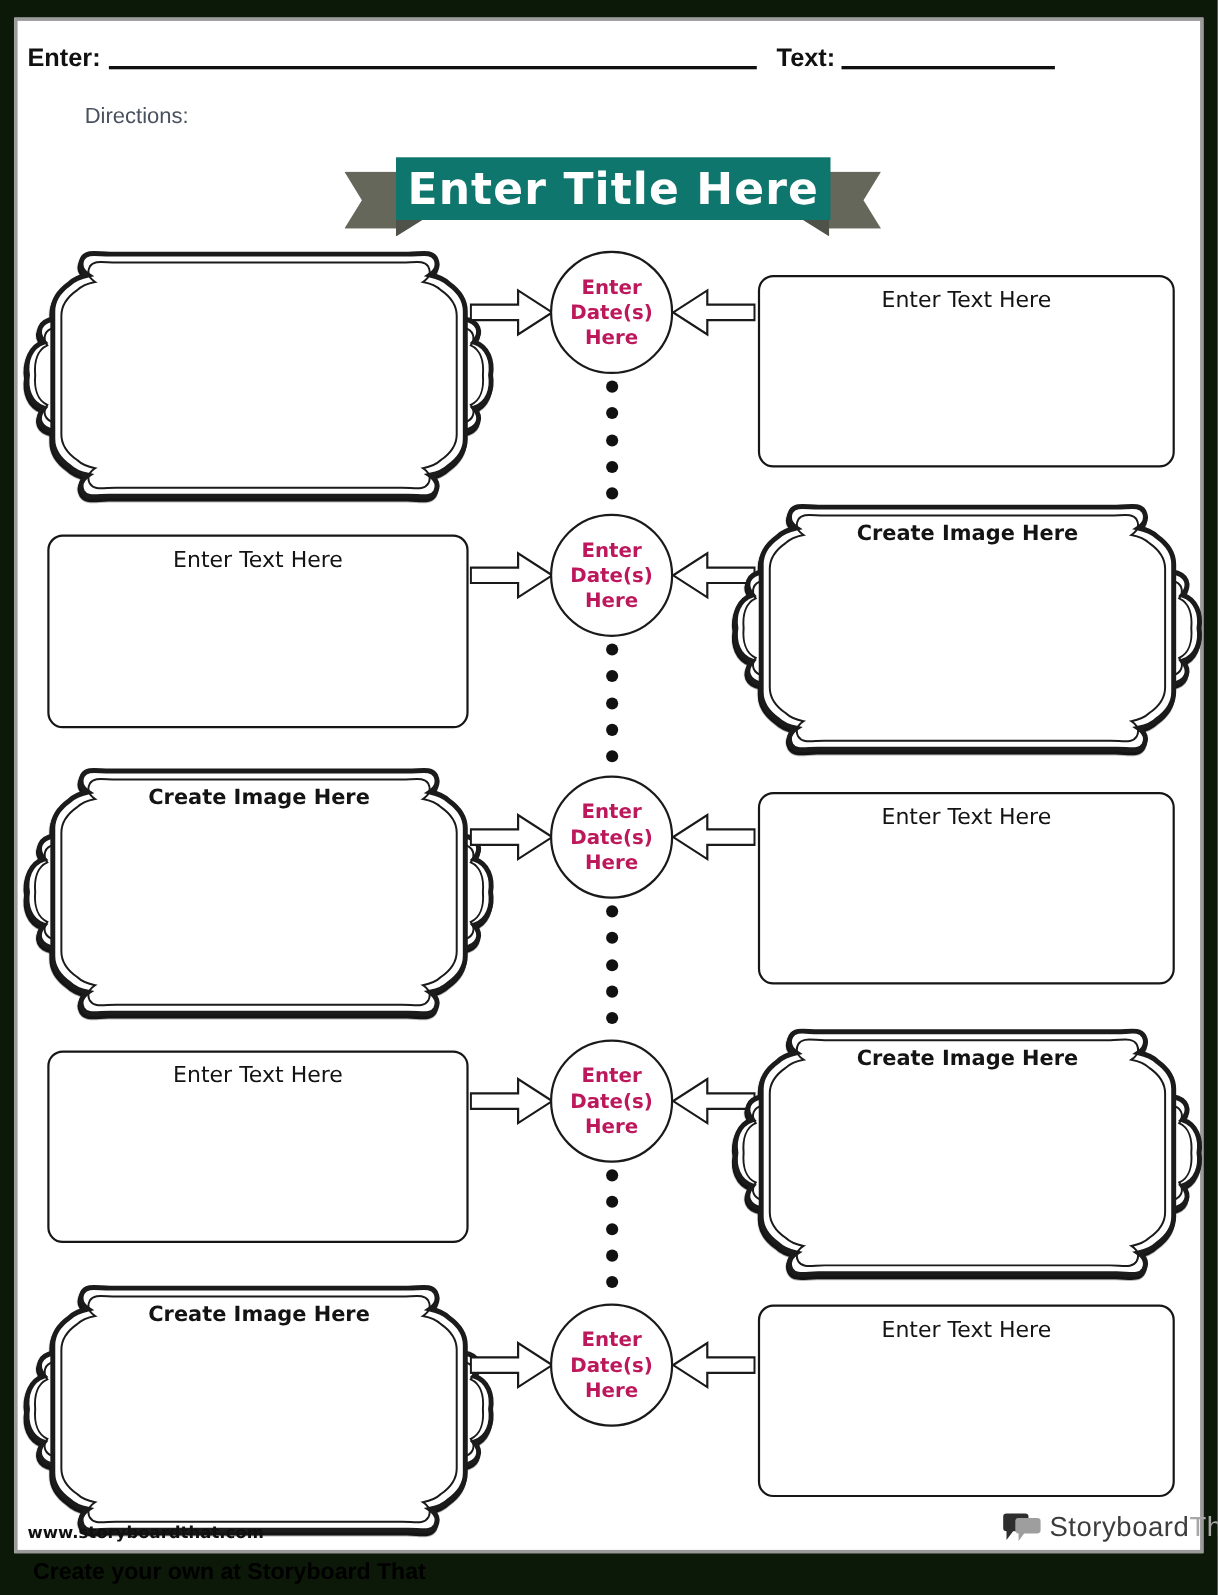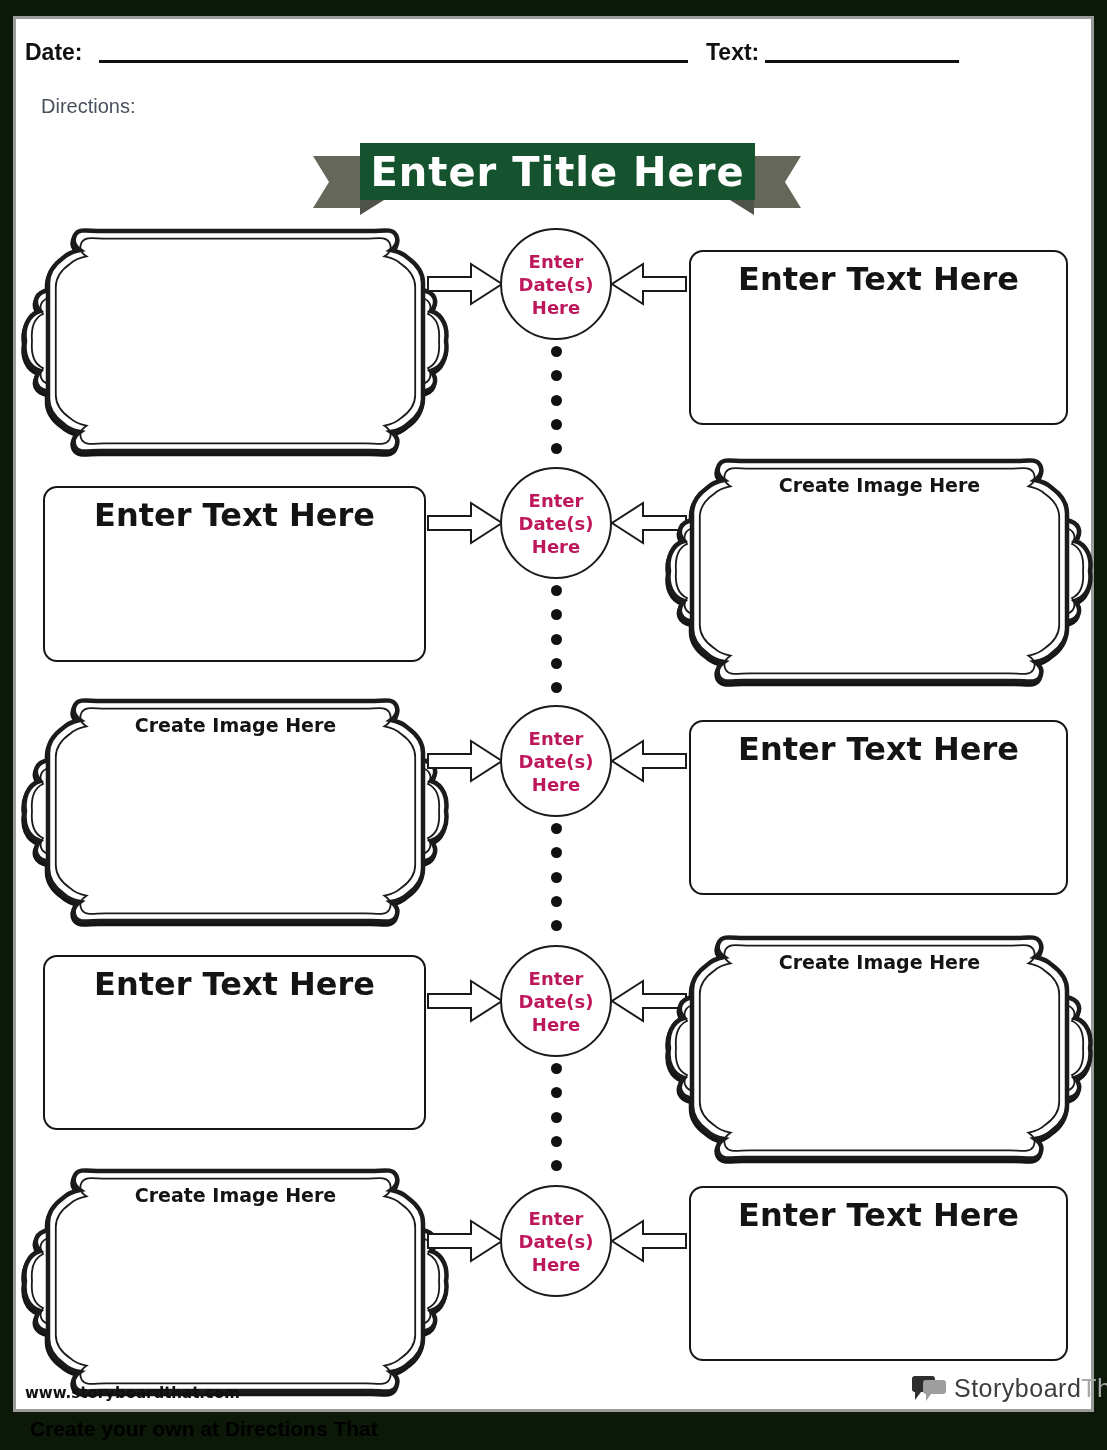--- a/index.html
+++ b/index.html
@@ -13,23 +13,23 @@
   .page{
     position:absolute;left:13px;top:16px;
     width:1075px;height:1390px;
     background:#ffffff;
     border:3px solid #9b9b9b;
   }
   .abs{position:absolute;}
   
   .hdr-label{font-weight:bold;color:#111;font-size:23px;}
   .hdr-line{background:#101010;height:3px;}
-  .directions{color:#49505e;font-size:20px;}
-  
-  .banner-band{background:#14532d;display:flex;align-items:center;justify-content:center;}
+  .directions{color:#49505e;font-size:20px;margin-left:36px;}
+  
+  .banner-band{background:#0f766e;display:flex;align-items:center;justify-content:center;}
   .banner-title{
     color:#ffffff;font-weight:bold;font-size:40px;letter-spacing:1px;
     font-family:"DejaVu Sans",sans-serif;white-space:nowrap;
   }
   .banner-tail{background:#646759;}
   .tail-left{clip-path:polygon(0 0,100% 0,100% 100%,0 100%,16px 50%);}
   .tail-right{clip-path:polygon(0 0,100% 0,calc(100% - 16px) 50%,100% 100%,0 100%);}
   .banner-fold{background:#4f5249;}
   .fold-left{clip-path:polygon(0 0,100% 0,0 100%);}
   .fold-right{clip-path:polygon(0 0,100% 0,100% 100%);}
@@ -44,21 +44,21 @@
     font-size:18px;line-height:23px;display:block;
   }
   .dot-col{display:flex;flex-direction:column;justify-content:space-between;align-items:center;width:12px;}
   .dot{width:11px;height:11px;border-radius:50%;background:#111;}
   
   .text-box{
     background:#fff;border:2px solid #161616;border-radius:14px;
     box-sizing:border-box;text-align:center;padding-top:8px;
   }
   .text-box .lbl{
-    font-family:"DejaVu Sans",sans-serif;font-weight:bold;font-size:32px;color:#141414;
+    font-family:"DejaVu Sans",sans-serif;font-weight:normal;font-size:20px;color:#141414;
   }
   .frame-label{
     text-align:center;
     font-family:"DejaVu Sans",sans-serif;font-weight:bold;font-size:19px;color:#141414;
   }
   .frame-svg{filter:drop-shadow(-1px 3px 0 #141414);}
   
   .footer-url{font-weight:bold;color:#101010;font-size:15px;font-family:"DejaVu Sans",sans-serif;}
   .logo-wrap{display:flex;align-items:center;gap:5px;}
   .logo-text{font-size:25px;font-weight:500;letter-spacing:0.5px;}
@@ -89,21 +89,21 @@
       <polygon points="1,16 44,16 44,3 75,23 44,43 44,30 1,30" fill="#ffffff" stroke="#1a1a1a" stroke-width="2" stroke-linejoin="miter"></polygon>
     </g>
     <g id="arrow-left">
       <polygon points="77,16 34,16 34,3 3,23 34,43 34,30 77,30" fill="#ffffff" stroke="#1a1a1a" stroke-width="2" stroke-linejoin="miter"></polygon>
     </g>
   </defs>
 </svg>
 
 <div class="page">
 
-  <div class="abs hdr-label" style="left:9px;top:20px;">Date:</div>
+  <div class="abs hdr-label" style="left:9px;top:20px;">Enter:</div>
   <div class="abs hdr-line" style="left:83px;top:41px;width:589px;"></div>
   <div class="abs hdr-label" style="left:690px;top:20px;">Text:</div>
   <div class="abs hdr-line" style="left:749px;top:41px;width:194px;"></div>
   <div class="abs directions" style="left:25px;top:76px;">Directions:</div>
 
   <div class="abs" style="left:0;top:0;width:0;height:0;">
     <div class="abs banner-tail tail-left" style="left:297px;top:137px;width:50px;height:52px;"></div>
     <div class="abs banner-tail tail-right" style="left:735px;top:137px;width:50px;height:52px;"></div>
     <div class="abs banner-fold fold-left" style="left:344px;top:181px;width:24px;height:15px;"></div>
     <div class="abs banner-fold fold-right" style="left:714px;top:181px;width:24px;height:15px;"></div>
@@ -241,13 +241,13 @@
   <div class="abs footer-url" style="left:9px;top:1365px;text-align:right;">www.storyboardthat.com</div>
   <div class="abs logo-wrap" style="left:895px;top:1350px;">
     <svg width="38" height="38" viewBox="0 0 38 38">
       <path d="M5,7 h17 a3,3 0 0 1 3,3 v10 a3,3 0 0 1 -3,3 h-11 l-6,8 v-8 a3,3 0 0 1 -3,-3 v-10 a3,3 0 0 1 3,-3 z" fill="#2e2e2e" transform="translate(-1,0)"></path>
       <path d="M14,11 h18 a3,3 0 0 1 3,3 v8 a3,3 0 0 1 -3,3 h-12 l-5,7 v-7 a3,3 0 0 1 -3,-3 v-8 a3,3 0 0 1 3,-3 z" fill="#9e9e9e"></path>
     </svg>
     <div class="logo-text"><span class="dark">Storyboard</span><span class="light">That</span></div>
   </div>
 </div>
 
-<div class="abs tagline" style="left:30px;top:1417px;">Create your own at Directions That</div>
+<div class="abs tagline" style="left:30px;top:1417px;">Create your own at Storyboard That</div>
 
 </body></html>

